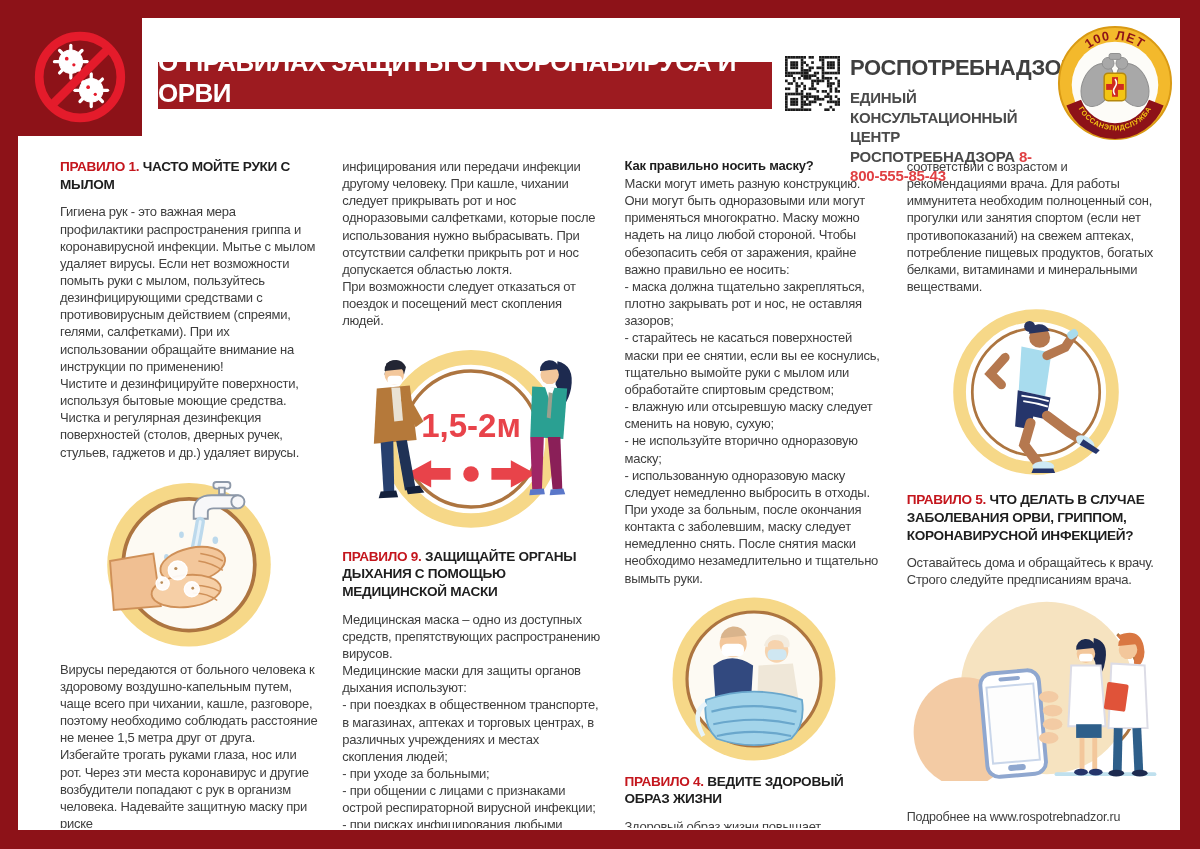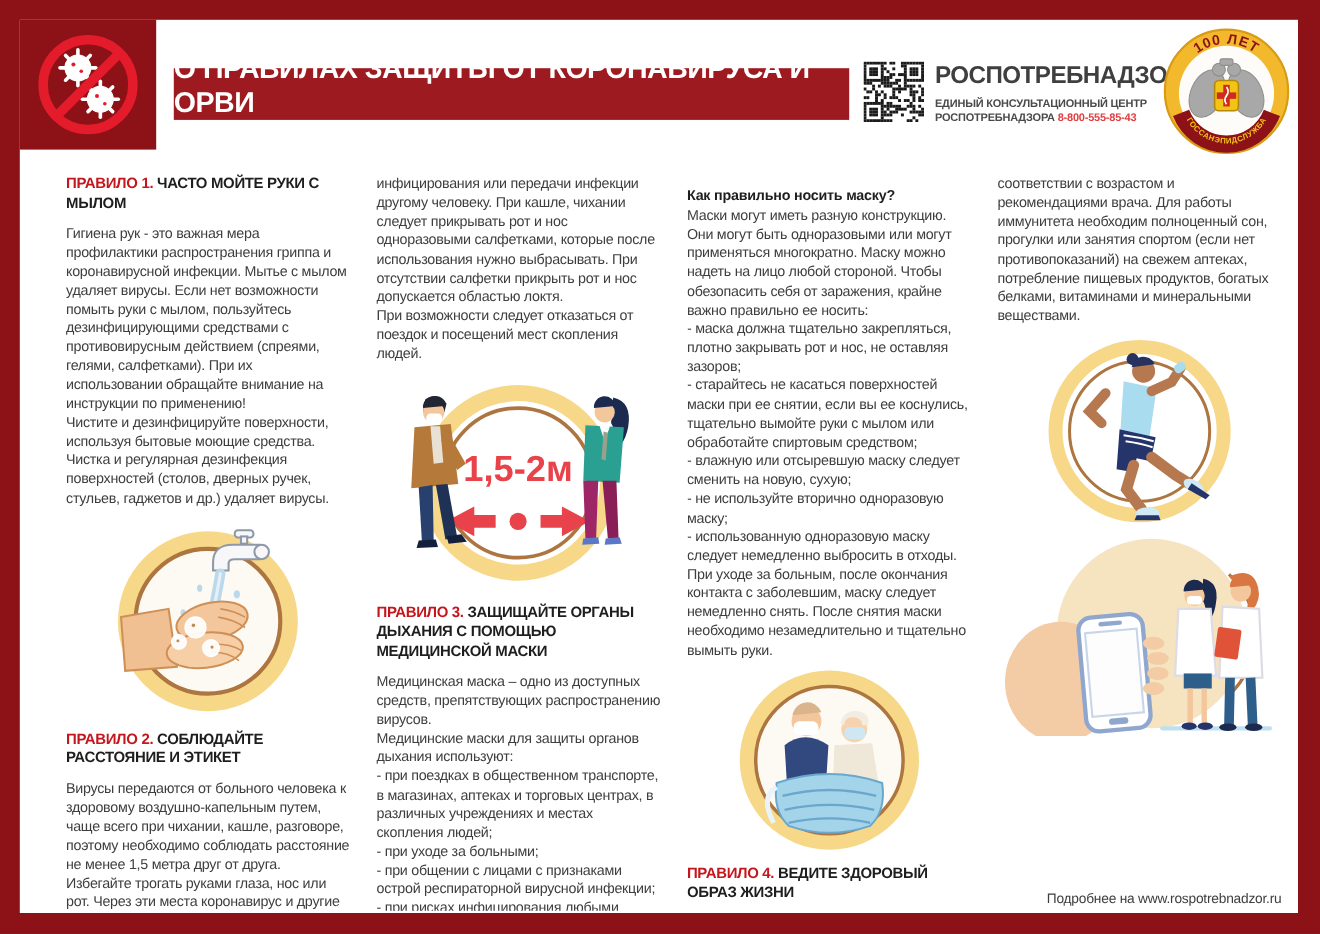--- a/index.html
+++ b/index.html
@@ -6,32 +6,32 @@
   .poster{position:relative;width:1200px;height:849px;background:#8d1218;
     font-family:"Liberation Sans",sans-serif;overflow:hidden;margin:0 auto;}
   .paper{position:absolute;left:18px;top:18px;width:1162px;height:812px;background:#ffffff;}
   .corner{position:absolute;left:18px;top:18px;width:124px;height:118px;background:#8d1218;z-index:3;
     display:flex;align-items:center;justify-content:center;}
   .title-banner{position:absolute;left:158px;top:62px;width:614px;height:47px;background:#9d1b20;z-index:2;
     display:flex;align-items:flex-end;justify-content:center;color:#fff;font-weight:bold;font-size:26px;letter-spacing:-0.5px;}
   .qr{position:absolute;left:785px;top:56px;width:55px;height:55px;background:#fff;z-index:2;}
   .org{position:absolute;left:850px;top:55px;width:210px;z-index:2;}
   .org-name{font-size:22px;font-weight:bold;color:#3f3f3f;letter-spacing:-0.5px;}
-  .org-sub{margin-top:7px;font-size:10px;font-weight:bold;color:#4a4a4a;line-height:1.3;letter-spacing:-0.2px;}
+  .org-sub{margin-top:7px;font-size:15px;font-weight:bold;color:#4a4a4a;line-height:1.3;letter-spacing:-0.2px;}
   .phone{color:#e04043;}
   .emblem{position:absolute;left:1056px;top:24px;width:118px;height:118px;z-index:4;}
   .content{position:absolute;left:60px;top:150px;width:1105px;height:678px;z-index:2;
     display:grid;grid-template-columns:repeat(4,1fr);column-gap:24px;}
   .col{overflow:hidden;display:flex;flex-direction:column;}
   .rule-head{font-size:13.6px;font-weight:bold;color:#1e1e1e;line-height:1.3;letter-spacing:-0.3px;margin:8px 0 4px 0;}
   .rule-label{color:#c4161d;}
-  .sub-head{font-size:13px;font-weight:bold;color:#1e1e1e;margin:20px 0 0 0;letter-spacing:-0.2px;}
+  .sub-head{font-size:13px;font-weight:bold;color:#1e1e1e;margin:8px 0 0 0;letter-spacing:-0.2px;}
   .body{font-size:13px;color:#3e3e3e;line-height:1.32;letter-spacing:-0.25px;white-space:pre-line;margin:6px 0;}
   .illus{display:flex;justify-content:center;align-items:center;}
-  .footer-note{margin-top:auto;font-size:12.5px;color:#3e3e3e;text-align:right;letter-spacing:-0.2px;padding-bottom:4px;}
+  .footer-note{margin-top:auto;font-size:12.5px;color:#3e3e3e;text-align:left;letter-spacing:-0.2px;padding-bottom:4px;}
 </style>
 </head>
 <body>
 
 <div class="poster">
   <div class="paper"></div>
 
   <div class="corner">
     <svg width="102" height="102" viewBox="0 0 100 100">
       <g fill="#ffffff" stroke="#ffffff">
@@ -380,24 +380,20 @@
               <circle cx="72" cy="124" r="7"></circle>
               <circle cx="103" cy="130" r="8"></circle>
           </g>
           <g fill="#b98c57">
               <circle cx="86" cy="108" r="1.7"></circle>
               <circle cx="104" cy="129" r="1.5"></circle>
               <circle cx="71" cy="123" r="1.4"></circle>
             </g>
         </svg>
       </div>
-      <div class="rule-head">
-        <span class="rule-label">ПРАВИЛО 2.</span>
-        <span>СОБЛЮДАЙТЕ РАССТОЯНИЕ И ЭТИКЕТ</span>
-      </div>
       <div class="body">Вирусы передаются от больного человека к здоровому воздушно-капельным путем, чаще всего при чихании, кашле, разговоре, поэтому необходимо соблюдать расстояние не менее 1,5 метра друг от друга.
 Избегайте трогать руками глаза, нос или рот. Через эти места коронавирус и другие возбудители попадают с рук в организм человека. Надевайте защитную маску при риске</div>
     </div>
 
     <div class="col">
       <div class="body" style="margin-top:8px;">инфицирования или передачи инфекции другому человеку. При кашле, чихании следует прикрывать рот и нос одноразовыми салфетками, которые после использования нужно выбрасывать. При отсутствии салфетки прикрыть рот и нос допускается областью локтя.
 При возможности следует отказаться от поездок и посещений мест скопления людей.</div>
       <div class="illus" style="height:204px;">
         <svg width="258" height="204" viewBox="0 0 258 210">
           <circle cx="129" cy="106" r="84" fill="none" stroke="#f6d888" stroke-width="15"></circle>
@@ -427,21 +423,21 @@
             <path d="M205 52 l10 1 -5 14z" fill="#ffffff"></path>
             <path d="M209 58 l4 1 -2 26 -4 -1z" fill="#9aa08e"></path>
             <path d="M190 104 l14 0 -2 54 -10 0z" fill="#9e2566"></path>
             <path d="M208 104 l13 0 2 54 -10 0z" fill="#8a1f58"></path>
             <path d="M190 158 l14 -1 1 6 -16 1z" fill="#5a77c9"></path>
             <path d="M211 158 l13 -1 2 6 -16 1z" fill="#5a77c9"></path>
           </g>
         </svg>
       </div>
       <div class="rule-head">
-        <span class="rule-label">ПРАВИЛО 3.</span>
+        <span class="rule-label">ПРАВИЛО 9.</span>
         <span>ЗАЩИЩАЙТЕ ОРГАНЫ ДЫХАНИЯ С ПОМОЩЬЮ МЕДИЦИНСКОЙ МАСКИ</span>
       </div>
       <div class="body">Медицинская маска – одно из доступных средств, препятствующих распространению вирусов.
 Медицинские маски для защиты органов дыхания используют:
 - при поездках в общественном транспорте, в магазинах, аптеках и торговых центрах, в различных учреждениях и местах скопления людей;
 - при уходе за больными;
 - при общении с лицами с признаками острой респираторной вирусной инфекции;
 - при рисках инфицирования любыми инфекциями, передающимися воздушно-капельным путем.</div>
     </div>
 
@@ -505,20 +501,25 @@
             <path d="M86 110 q15 2 27 6" stroke="#ffffff" stroke-width="2" fill="none"></path>
             <path d="M94 134 l-7 24 15 20" stroke="#b5784f" stroke-width="11" fill="none" stroke-linecap="round"></path>
             <path d="M112 126 l24 18 13 8" stroke="#b5784f" stroke-width="11" fill="none" stroke-linecap="round"></path>
             <ellipse cx="108" cy="182" rx="12" ry="6" fill="#cfeaf5"></ellipse>
             <path d="M97 184 l22 0 2 5 -26 0z" fill="#25356b"></path>
             <ellipse cx="154" cy="155" rx="11" ry="6" fill="#cfeaf5" transform="rotate(28 154 155)"></ellipse>
             <path d="M148 158 l18 10 4 -4 -18 -12z" fill="#25356b"></path>
           </g>
         </svg>
       </div>
+      <div class="rule-head">
+        <span class="rule-label">ПРАВИЛО 5.</span>
+        <span>ЧТО ДЕЛАТЬ В СЛУЧАЕ ЗАБОЛЕВАНИЯ ОРВИ, ГРИППОМ, КОРОНАВИРУСНОЙ ИНФЕКЦИЕЙ?</span>
+      </div>
+      <div class="body">Оставайтесь дома и обращайтесь к врачу. Строго следуйте предписаниям врача.</div>
       <div class="illus" style="height:186px;">
         <svg width="256" height="186" viewBox="0 0 258 190">
           <circle cx="140" cy="95" r="88" fill="#f6e3c0"></circle>
           <path d="M212 40 a76 76 0 0 1 0 112" fill="none" stroke="#ad7540" stroke-width="3"></path>
           <ellipse cx="56" cy="140" rx="52" ry="56" fill="#f3cba4"></ellipse>
           <g transform="rotate(-5 110 135)">
             <rect x="76" y="78" width="60" height="106" rx="12" fill="#ffffff" stroke="#8fa7cf" stroke-width="4"></rect>
             <rect x="82" y="92" width="48" height="78" fill="#fdfdfd" stroke="#c9d6ea" stroke-width="2"></rect>
             <rect x="95" y="83" width="22" height="4" rx="2" fill="#8fa7cf"></rect>
             <rect x="97" y="173" width="18" height="6" rx="3" fill="#8fa7cf"></rect>

